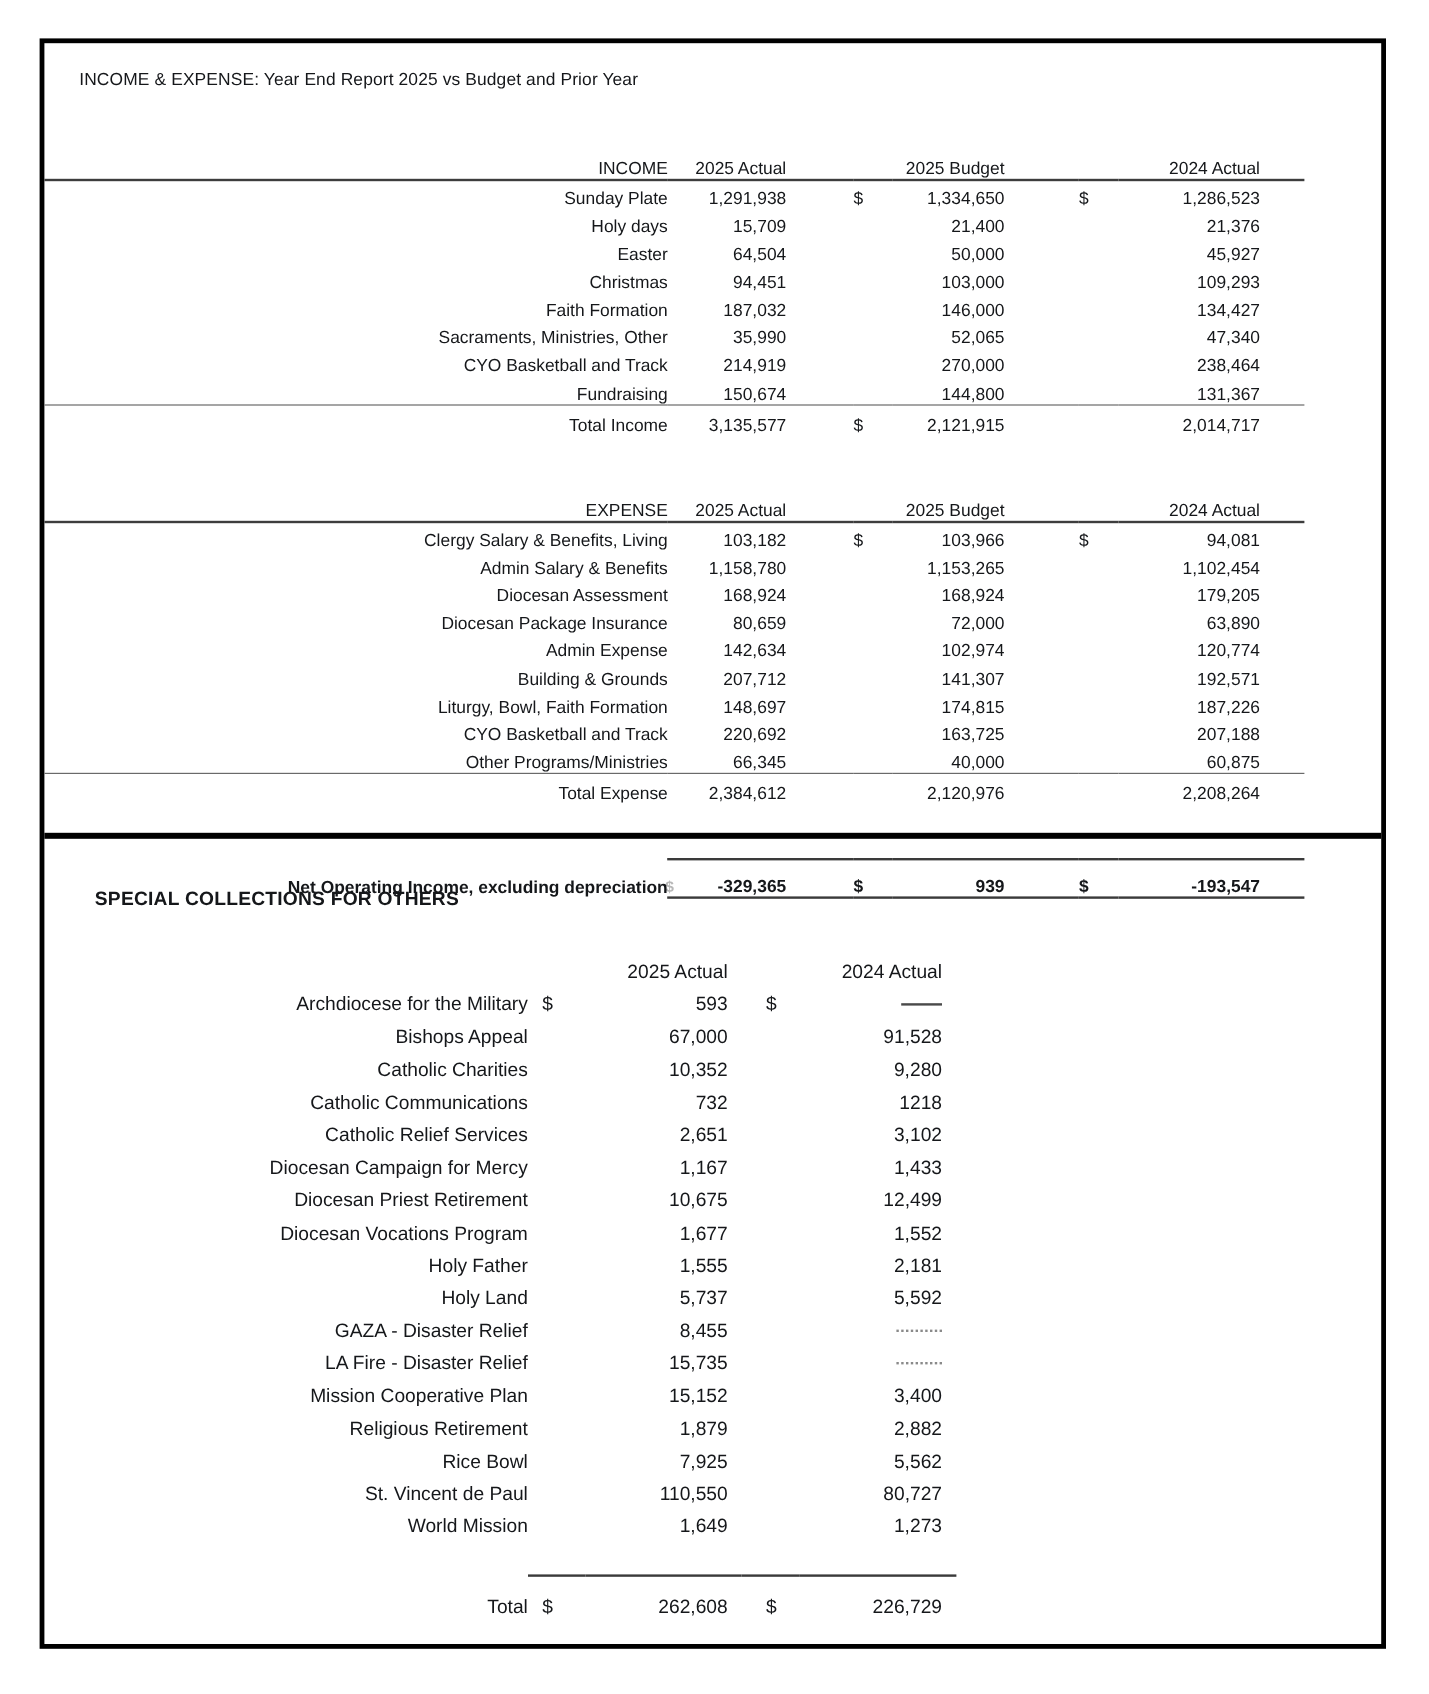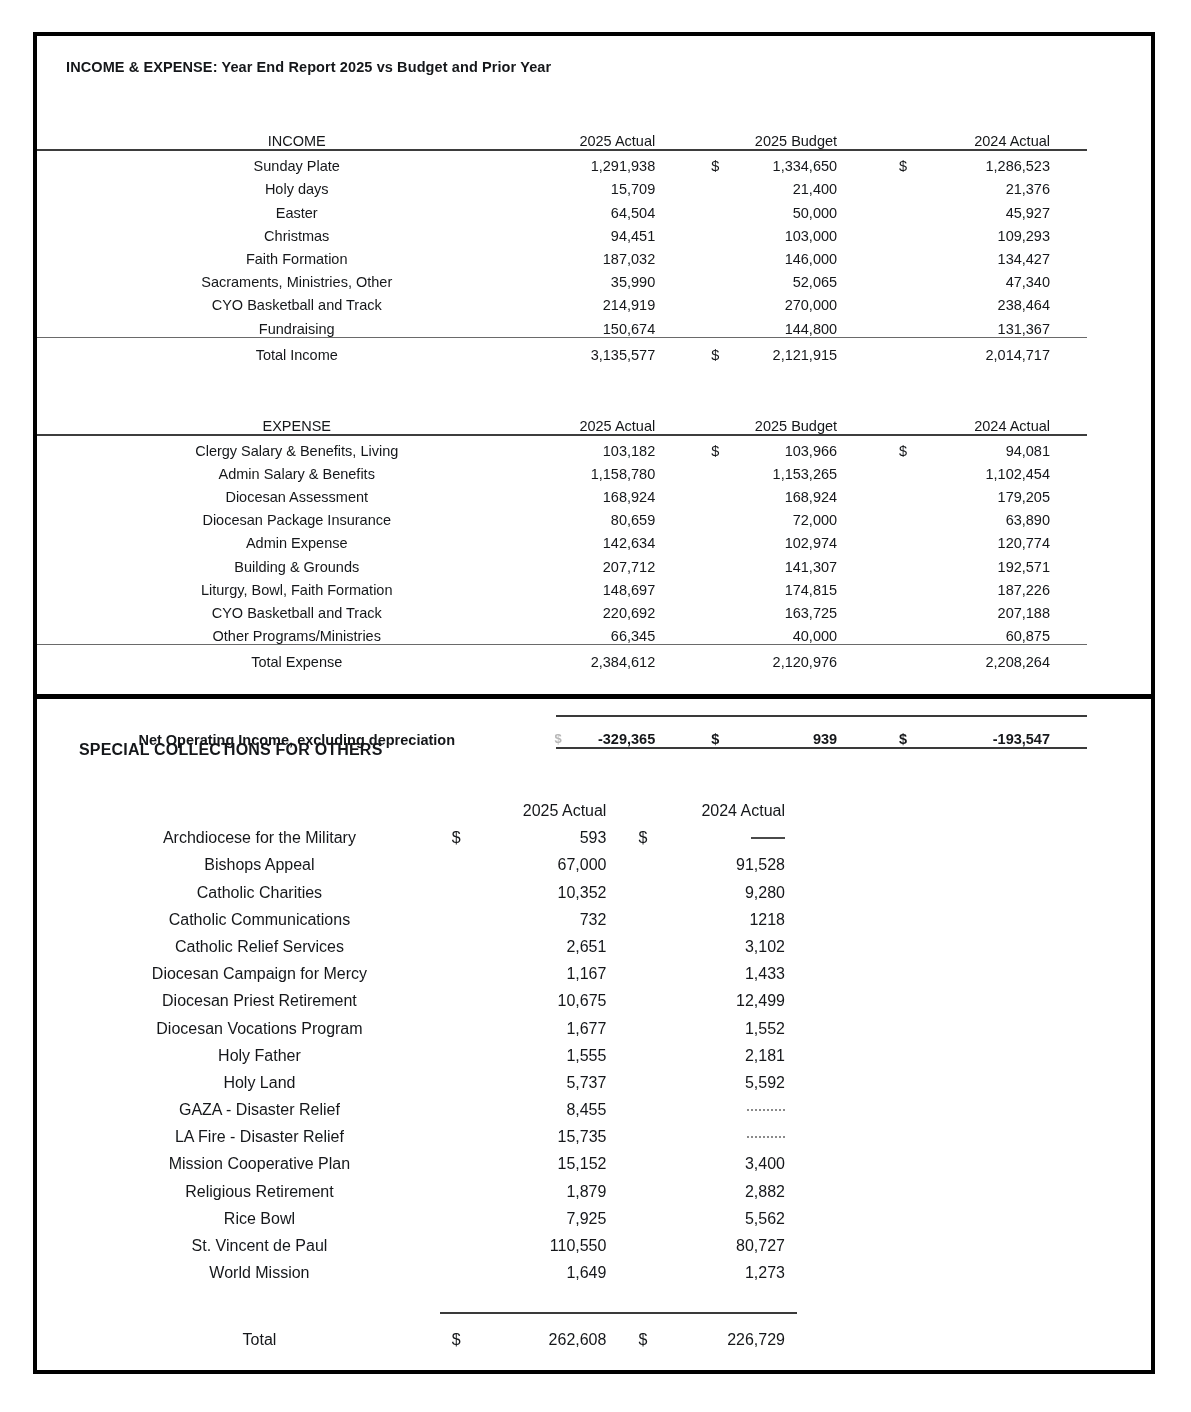--- a/index.html
+++ b/index.html
@@ -43,39 +43,39 @@
     top: 663px;
     bottom: 0;
   }
 
   
   .report-title {
     position: absolute;
     left: 29px;
     top: 23px;
     font-size: 14.5px;
-    font-weight: bold;
+    font-weight: normal;
     letter-spacing: 0.1px;
     white-space: nowrap;
   }
 
   table.fin {
     border-collapse: collapse;
     table-layout: fixed;
     font-size: 14.5px;
   }
 
   table.fin td, table.fin th {
     padding: 0;
     vertical-align: bottom;
     white-space: nowrap;
     font-weight: normal;
   }
 
-  .c-label   { width: 470px; text-align: center;  padding-left: 29px; }
+  .c-label   { width: 470px; text-align: right;  padding-left: 29px; }
   .c-cur     { width: 26px;  text-align: left;  }
   .c-num     { text-align: right; }
 
   .r-head td, .r-head th {
     font-weight: bold;
     height: 25px;
     padding-bottom: 1px;
   }
   .r-body td { height: 23.2px; }
   .r-total td { font-weight: bold; height: 25px; margin-top: 24px; }

